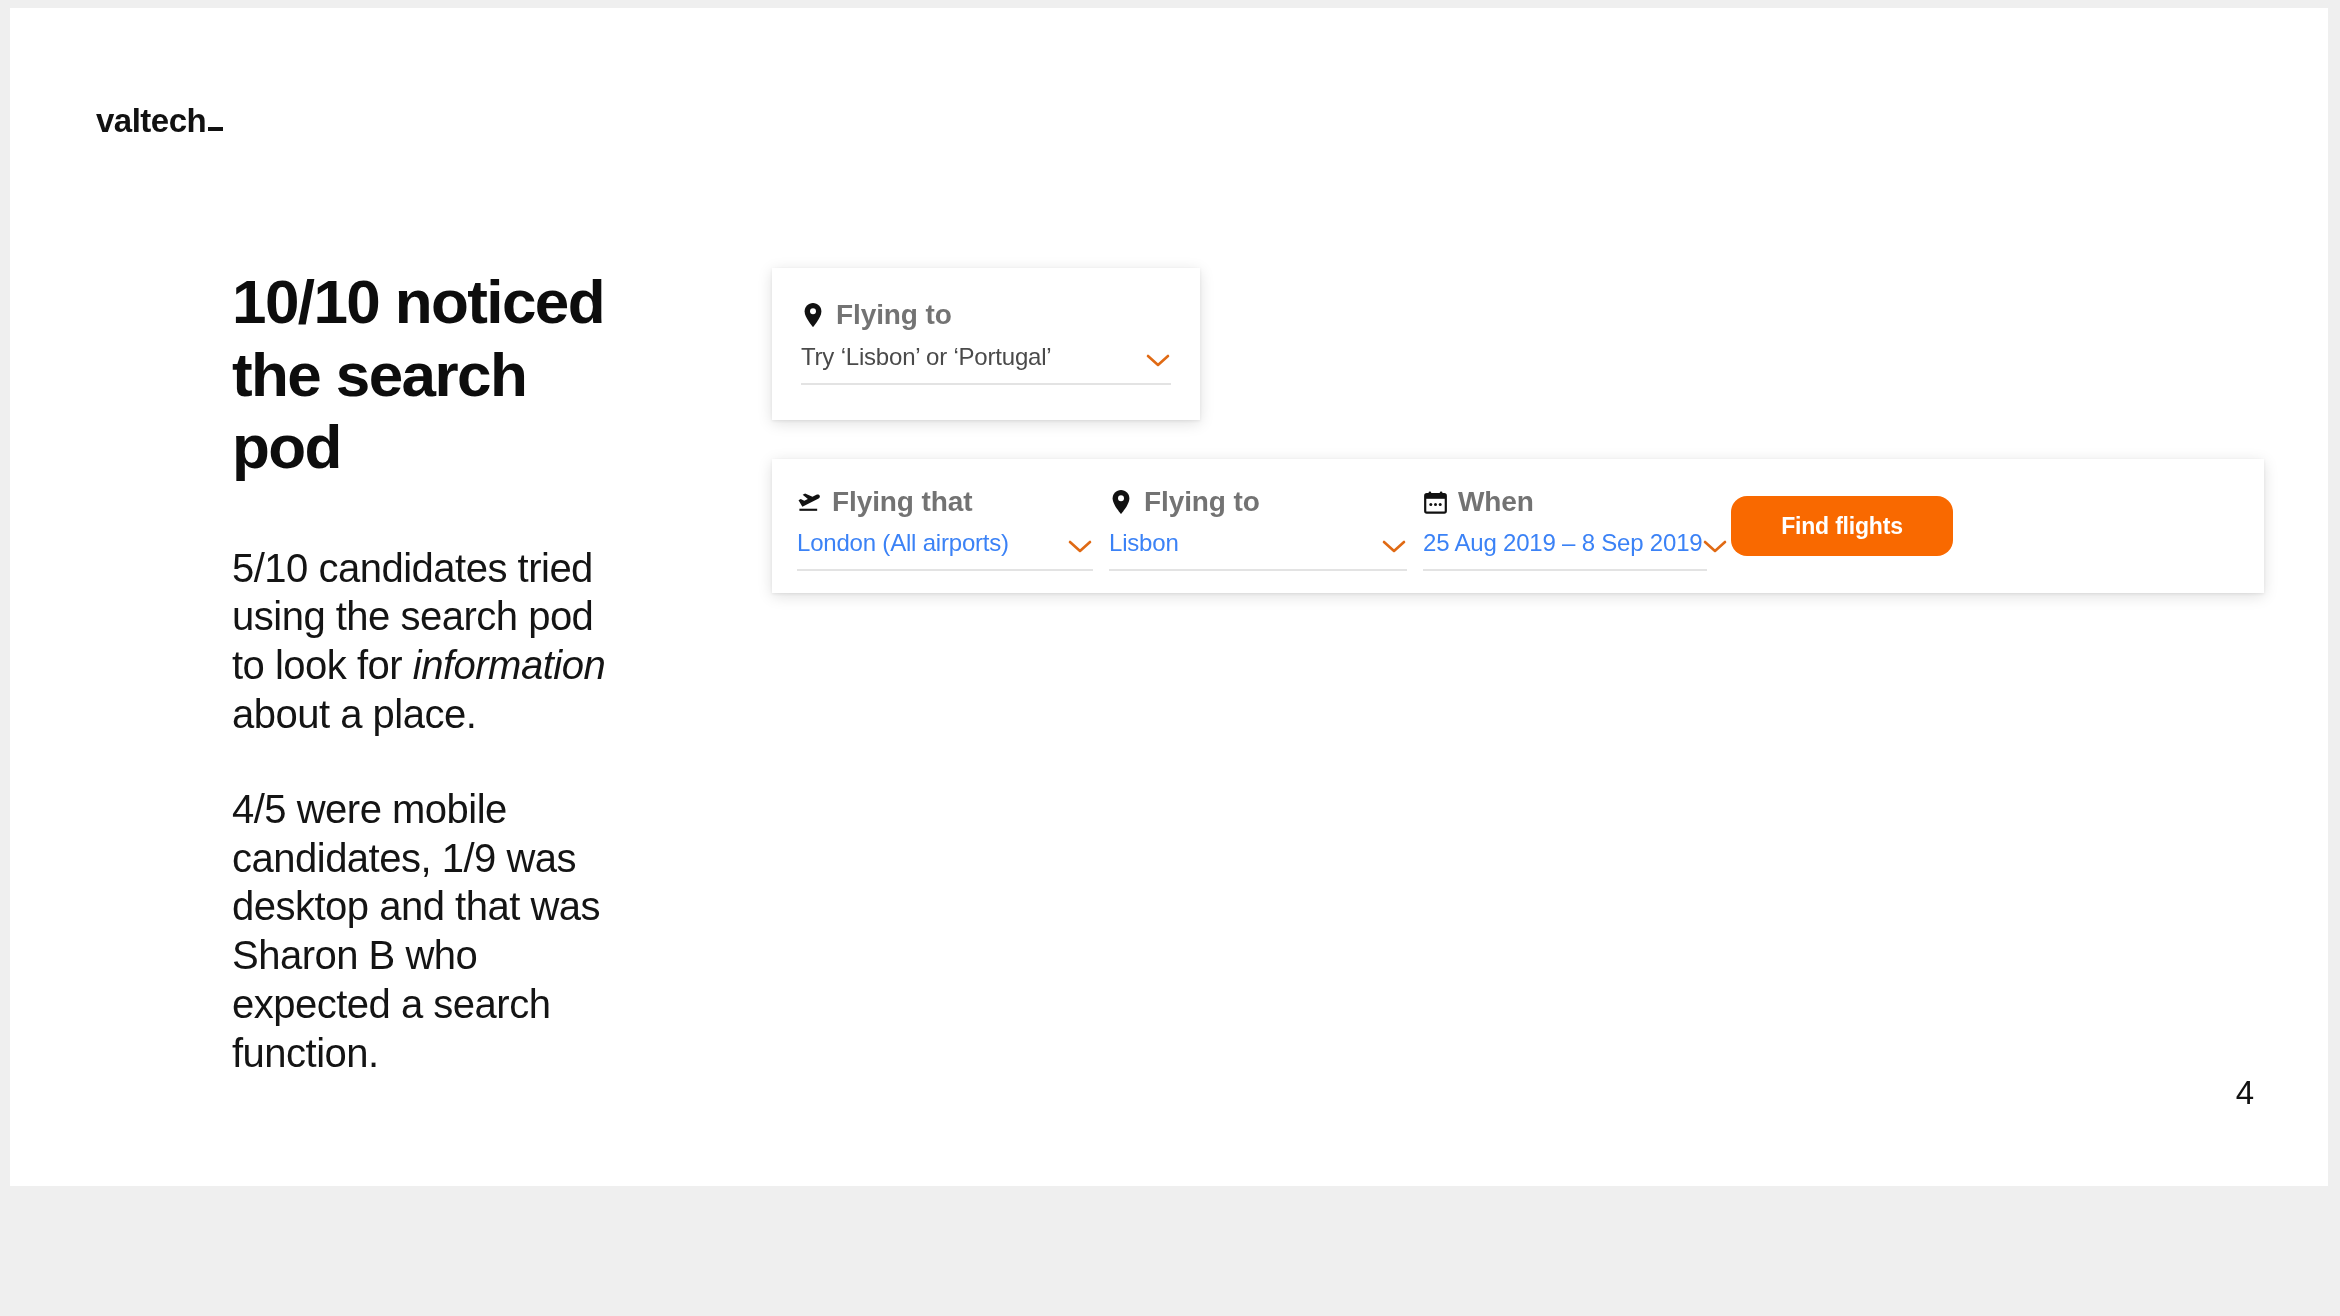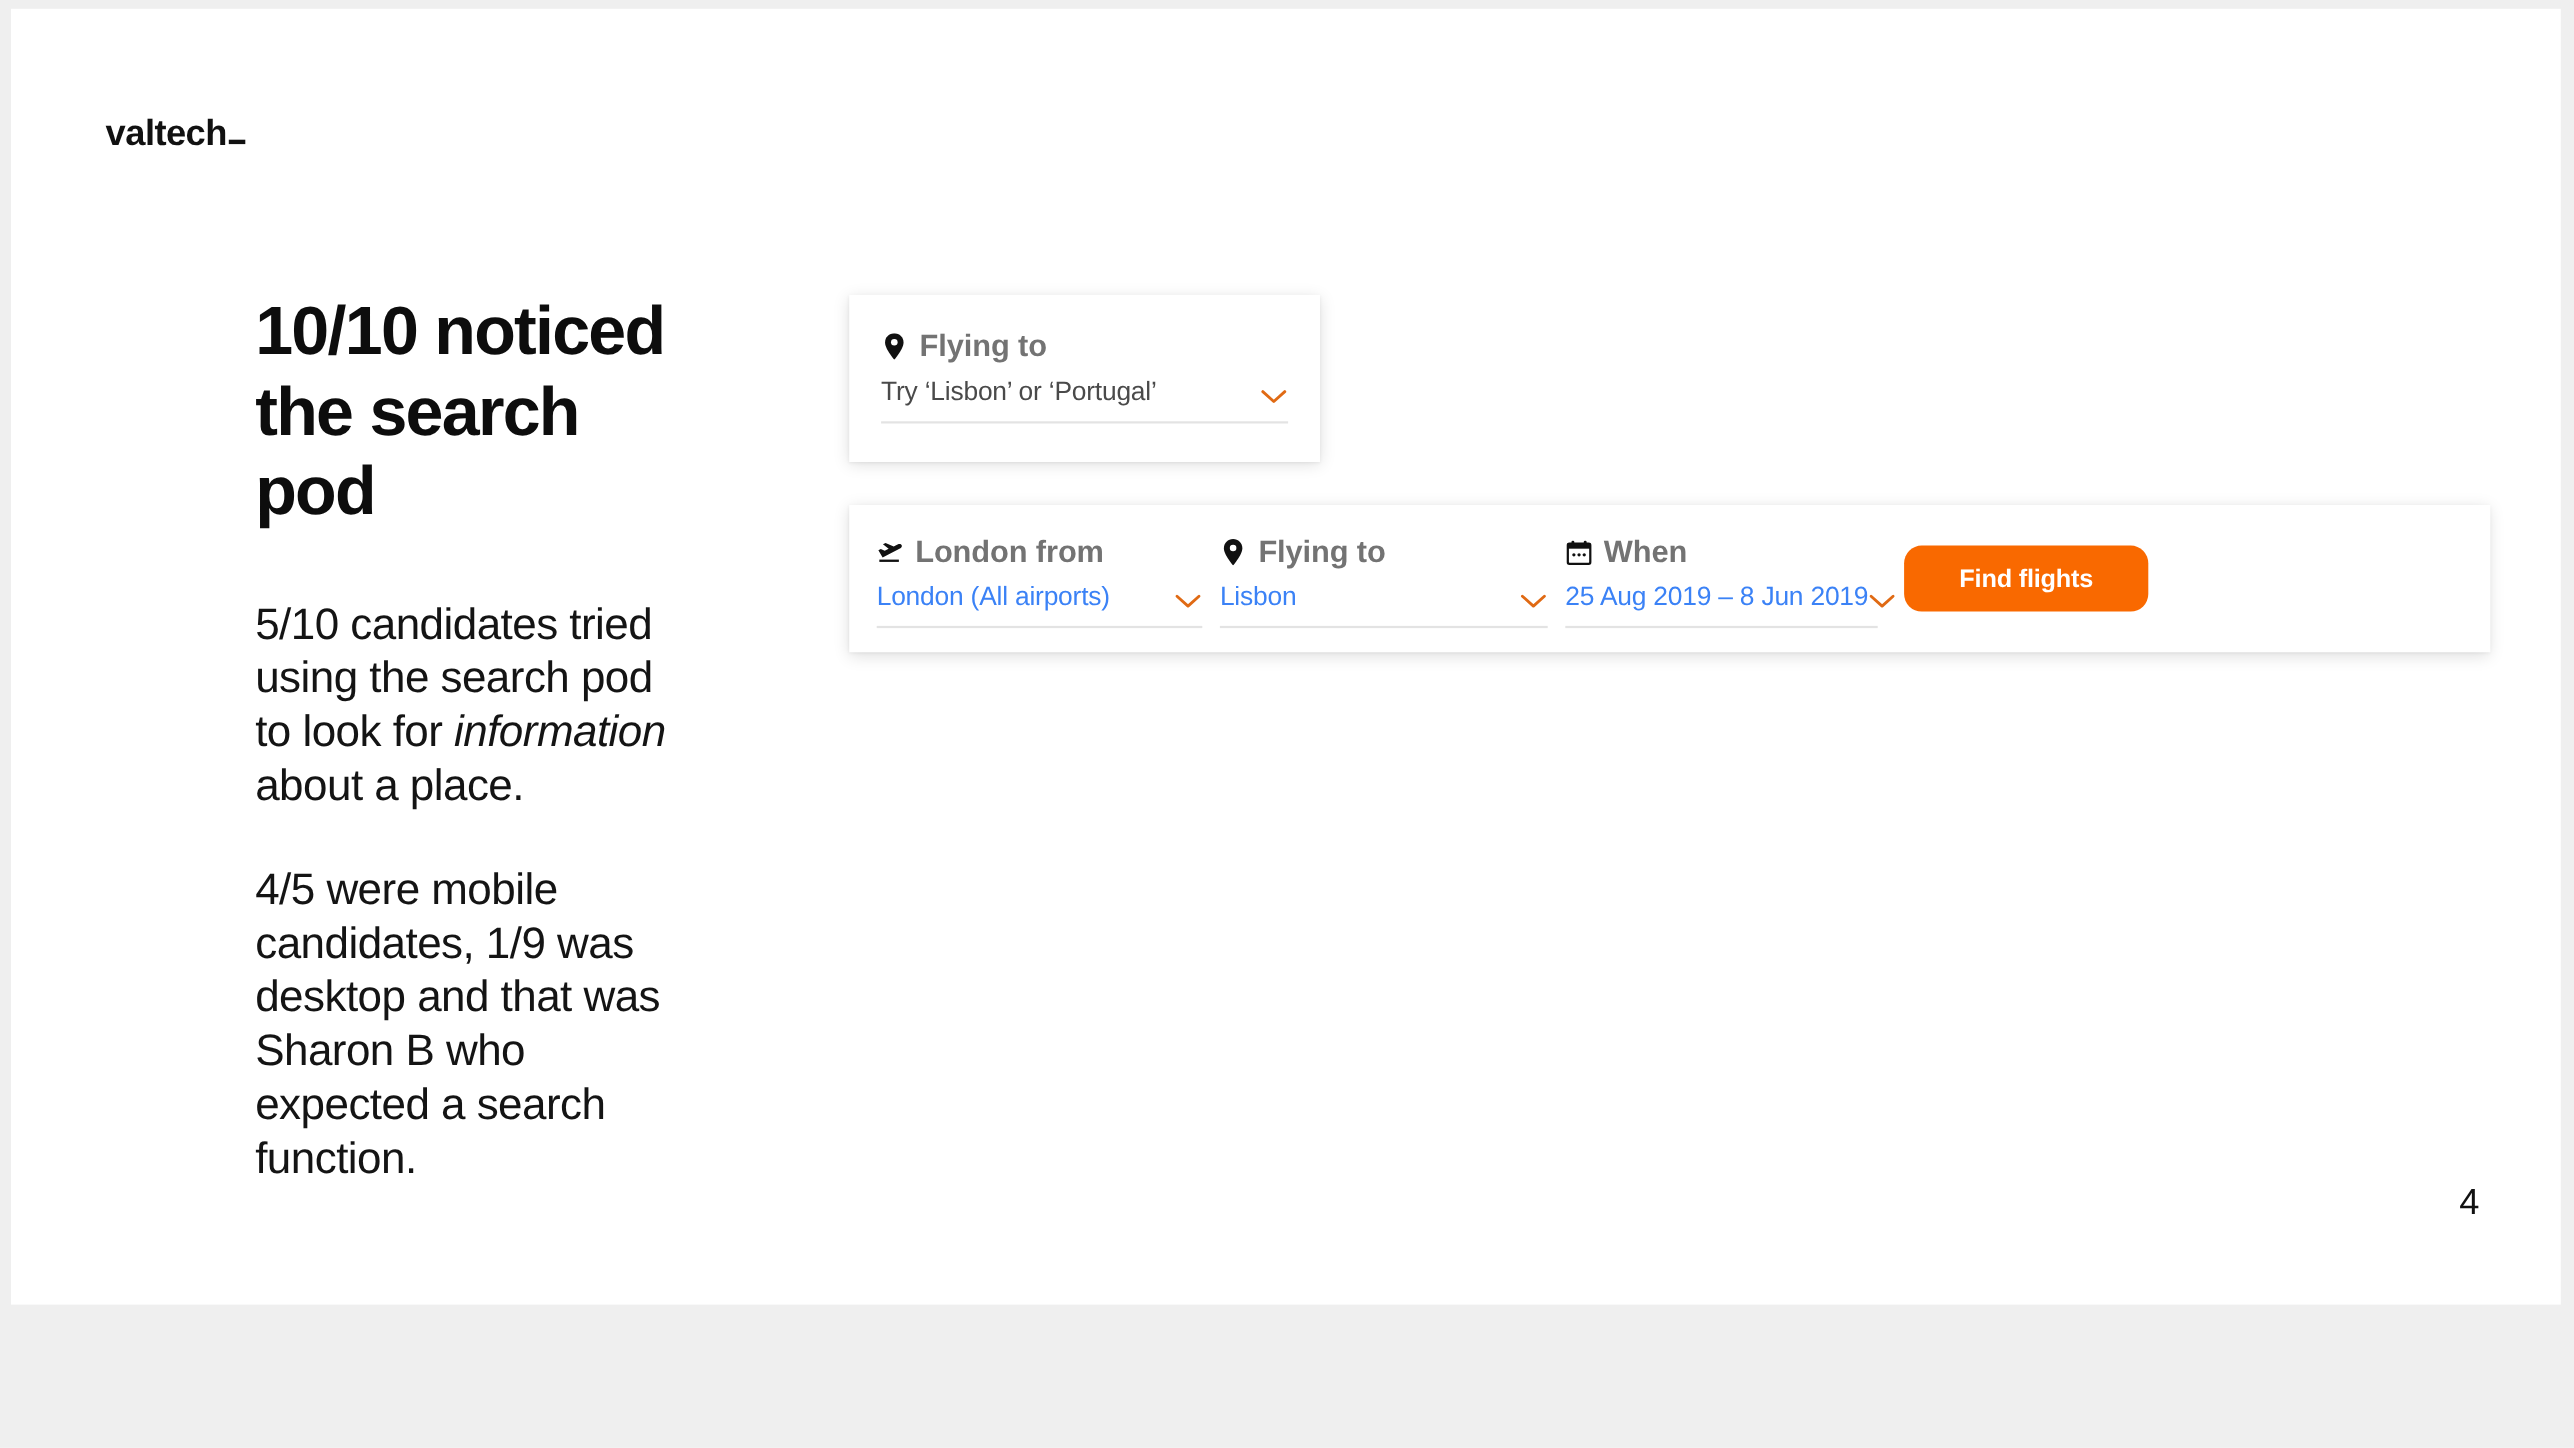--- a/index.html
+++ b/index.html
@@ -227,21 +227,21 @@
   <div id="searchbar" class="pod">
 
     <div id="sb-from" class="field sb-field">
       <div class="field-head">
         <span class="field-icon">
           <svg width="25" height="22" viewBox="0 0 25 22">
             <path d="M1.6 9.1 L3.9 7.9 L7.6 9.7 L11.3 7.8 L5.9 3.5 L8.4 2.2 L16.1 5.6 L20.2 3.5 C21.6 2.8 23.2 3.3 23.7 4.4 C24.2 5.5 23.4 6.9 22 7.6 L5.6 16 Z" fill="#111111"></path>
             <rect x="2.5" y="18" width="18.5" height="2.2" fill="#111111"></rect>
           </svg>
         </span>
-        <span class="field-label">London from</span>
+        <span class="field-label">Flying that</span>
       </div>
       <div class="field-valuerow">
         <span class="field-value">London (All airports)</span>
         <span class="chev">
           <svg width="24" height="14" viewBox="0 0 24 14">
               <path d="M2 2 L12 11 L22 2" fill="none" stroke="#e06a14" stroke-width="2.6" stroke-linecap="round" stroke-linejoin="round"></path>
             </svg>
         </span>
       </div>
     </div>
@@ -275,21 +275,21 @@
             <rect x="4.6" y="0.6" width="2.6" height="5" rx="1.2" fill="#111111"></rect>
             <rect x="15.8" y="0.6" width="2.6" height="5" rx="1.2" fill="#111111"></rect>
             <circle cx="6.8" cy="13.4" r="1.5" fill="#111111"></circle>
             <circle cx="11.5" cy="13.4" r="1.5" fill="#111111"></circle>
             <circle cx="16.2" cy="13.4" r="1.5" fill="#111111"></circle>
           </svg>
         </span>
         <span class="field-label">When</span>
       </div>
       <div class="field-valuerow">
-        <span class="field-value">25 Aug 2019 – 8 Jun 2019</span>
+        <span class="field-value">25 Aug 2019 – 8 Sep 2019</span>
         <span class="chev">
           <svg width="24" height="14" viewBox="0 0 24 14">
               <path d="M2 2 L12 11 L22 2" fill="none" stroke="#e06a14" stroke-width="2.6" stroke-linecap="round" stroke-linejoin="round"></path>
             </svg>
         </span>
       </div>
     </div>
 
 
     <button id="find-flights">Find flights</button>

